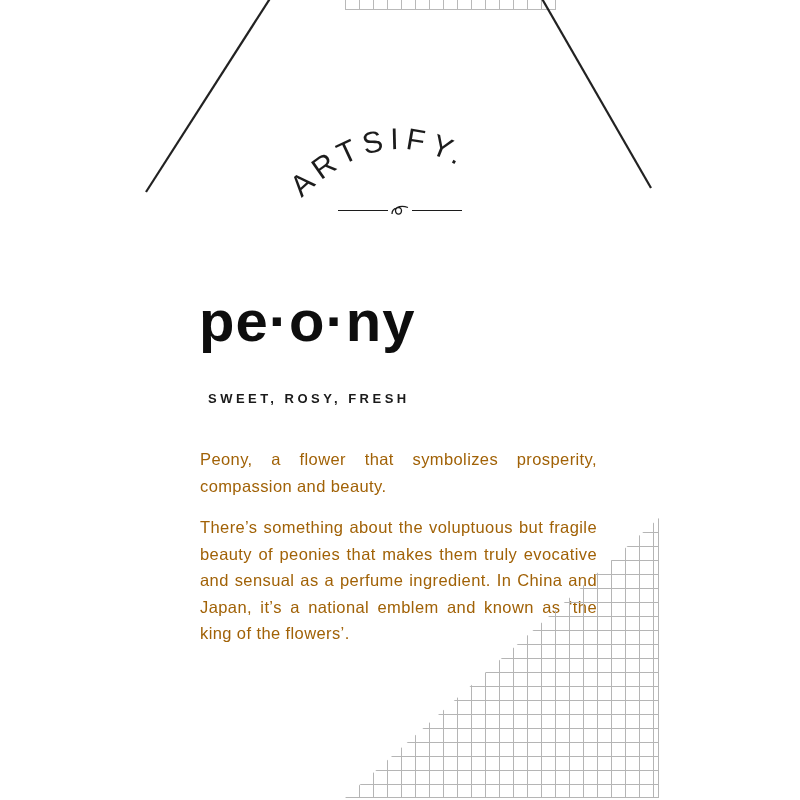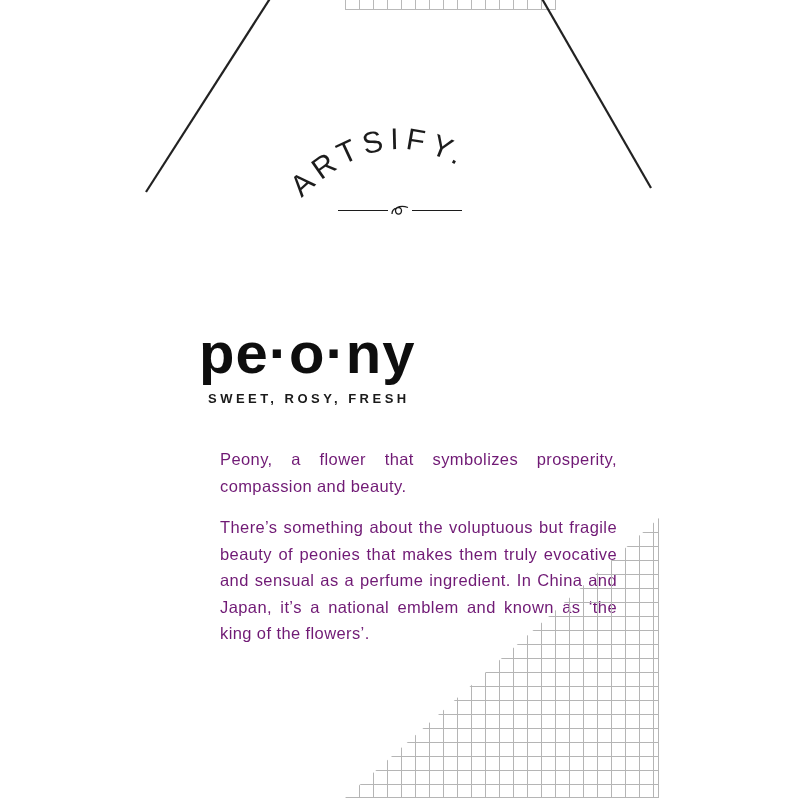--- a/index.html
+++ b/index.html
@@ -55,45 +55,44 @@
     gap: 3px;
   }
   .divider-line {
     flex: 1;
     height: 0;
     border-top: 1.5px solid #1c1c1c;
   }
 
   
   #title {
-    left: 199px; top: 324px;
+    left: 199px; top: 292px;
     font-size: 58px;
     font-weight: 700;
     color: #0e0e0e;
     letter-spacing: 1px;
     line-height: 1;
   }
   #subtitle {
     left: 208px; top: 391px;
     font-size: 13px;
     font-weight: 700;
     color: #1a1a1a;
     letter-spacing: 3.5px;
   }
 
   
   #body {
     left: 200px; top: 446px;
     width: 397px;
-    color: #701a75;
+    color: #a16207;
     font-size: 16.5px;
     line-height: 26.5px;
     letter-spacing: 0.4px;
     text-align: justify;
-    margin-left: 20px;
   }
   #body p { margin: 0 0 15px 0; }
 
   
   #bottom-grid {
     left: 345px; top: 518px;
     width: 313px; height: 279px;
     background-image:
       repeating-linear-gradient(to right, #b5b5b5 0 1px, transparent 1px 14px),
       repeating-linear-gradient(to bottom, #b5b5b5 0 1px, transparent 1px 14px);

